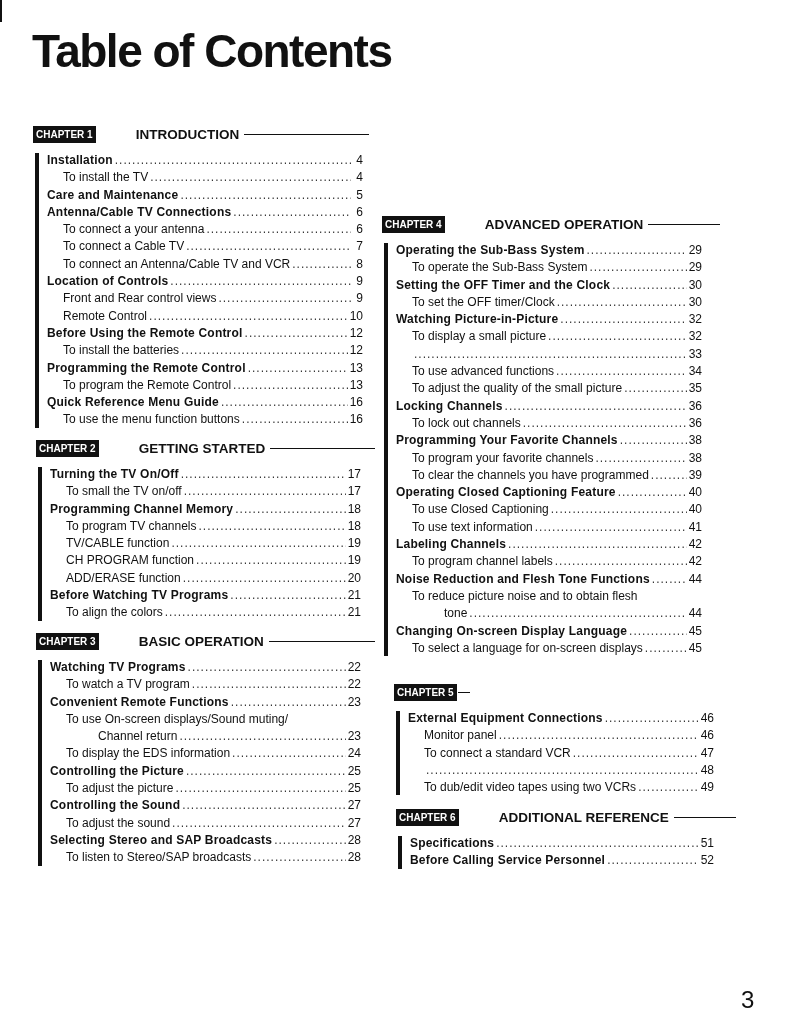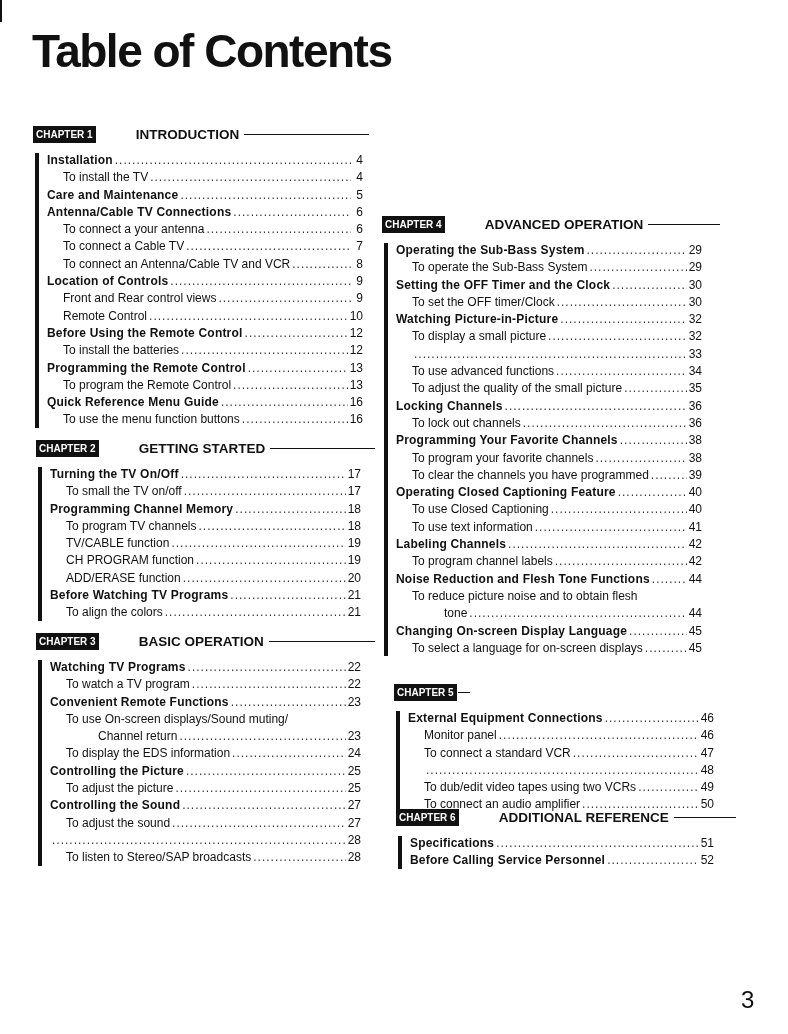--- a/index.html
+++ b/index.html
@@ -246,20 +246,21 @@
         <span class="label">Controlling the Sound</span>
         <span class="dots"></span>
         <span class="page">27</span>
       </div>
       <div class="entry sub">
         <span class="label">To adjust the sound</span>
         <span class="dots"></span>
         <span class="page">27</span>
       </div>
       <div class="entry main">
+        <span class="label">Selecting Stereo and SAP Broadcasts</span>
         <span class="dots"></span>
         <span class="page">28</span>
       </div>
       <div class="entry sub">
         <span class="label">To listen to Stereo/SAP broadcasts</span>
         <span class="dots"></span>
         <span class="page">28</span>
       </div>
     </div>
 </section>
@@ -416,25 +417,20 @@
       </div>
       <div class="entry sub">
         <span class="dots"></span>
         <span class="page">48</span>
       </div>
       <div class="entry sub">
         <span class="label">To dub/edit video tapes using two VCRs</span>
         <span class="dots"></span>
         <span class="page">49</span>
       </div>
-      <div class="entry sub">
-        <span class="label">To connect an audio amplifier</span>
-        <span class="dots"></span>
-        <span class="page">50</span>
-      </div>
     </div>
 </section>
 
 <section class="chapter" id="ch5" style="left:396px; top:808px; width:318px;">
   <div class="ch-head">
     <span class="ch-badge">CHAPTER 6</span>
     <span class="ch-title">ADDITIONAL REFERENCE</span>
     <span class="ch-rule" style="width:62px;"></span>
   </div>
   <div class="ch-body">

